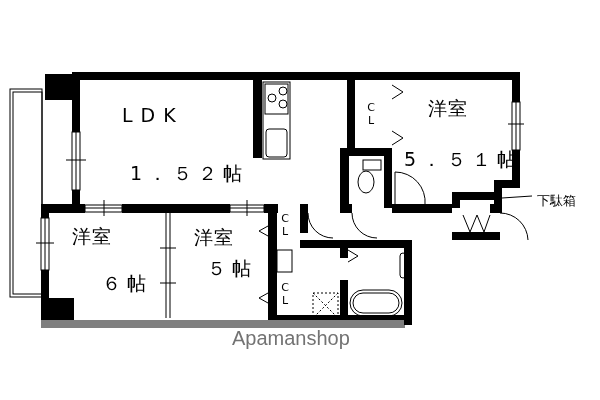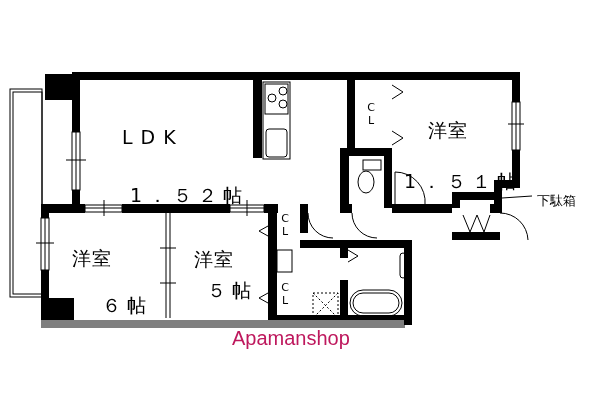--- a/index.html
+++ b/index.html
@@ -1,22 +1,22 @@
 <!DOCTYPE html>
 <html><head>
 <meta charset="utf-8">
 <style>
   html,body{margin:0;padding:0;background:#fff;}
   body{width:600px;height:400px;position:relative;overflow:hidden;font-family:"DejaVu Sans",sans-serif;}
   svg{position:absolute;left:0;top:0;}
-  .lbl{position:absolute;color:#000;white-space:nowrap;font-family:"DejaVu Sans",sans-serif;margin-top:22px;}
+  .lbl{position:absolute;color:#000;white-space:nowrap;font-family:"DejaVu Sans",sans-serif;}
   .room-name{font-size:19px;letter-spacing:1px;}
   .room-size{font-size:19px;letter-spacing:6px;}
   .cl{position:absolute;font-size:11px;line-height:13px;text-align:center;width:10px;}
-  .brand{position:absolute;left:232px;top:327px;font-family:"Liberation Sans",sans-serif;font-size:20px;color:#be185d;}
+  .brand{position:absolute;left:232px;top:327px;font-family:"Liberation Sans",sans-serif;font-size:20px;color:#737373;}
   .annot{position:absolute;left:537px;top:192px;font-size:13px;text-align:right;}
 </style>
 </head>
 <body>
 
 <svg width="600" height="400" viewBox="0 0 600 400">
 
   <g fill="none" stroke="#000" stroke-width="1">
     <rect x="10" y="89" width="32" height="208"></rect>
     <rect x="13" y="92" width="29" height="202"></rect>
@@ -133,21 +133,21 @@
     <rect x="277" y="250" width="15" height="22"></rect>
   </g>
 
   <line x1="502" y1="198" x2="532" y2="196" stroke="#000"></line>
 </svg>
 
 <div class="lbl room-name" style="left:122px;top:104px;letter-spacing:8px;">LDK</div>
 <div class="lbl room-size" style="left:130px;top:161px;">1．５２帖</div>
 
 <div class="lbl room-name" style="left:428px;top:96px;">洋室</div>
-<div class="lbl room-size" style="left:404px;top:147px;">1．５１帖</div>
+<div class="lbl room-size" style="left:404px;top:147px;">5．５１帖</div>
 
 <div class="lbl room-name" style="left:72px;top:224px;">洋室</div>
 <div class="lbl room-size" style="left:102px;top:271px;">６帖</div>
 
 <div class="lbl room-name" style="left:194px;top:225px;">洋室</div>
 <div class="lbl room-size" style="left:207px;top:256px;">５帖</div>
 
 <div class="cl" style="left:366px;top:101px;">
   <div>C</div>
   <div>L</div>

